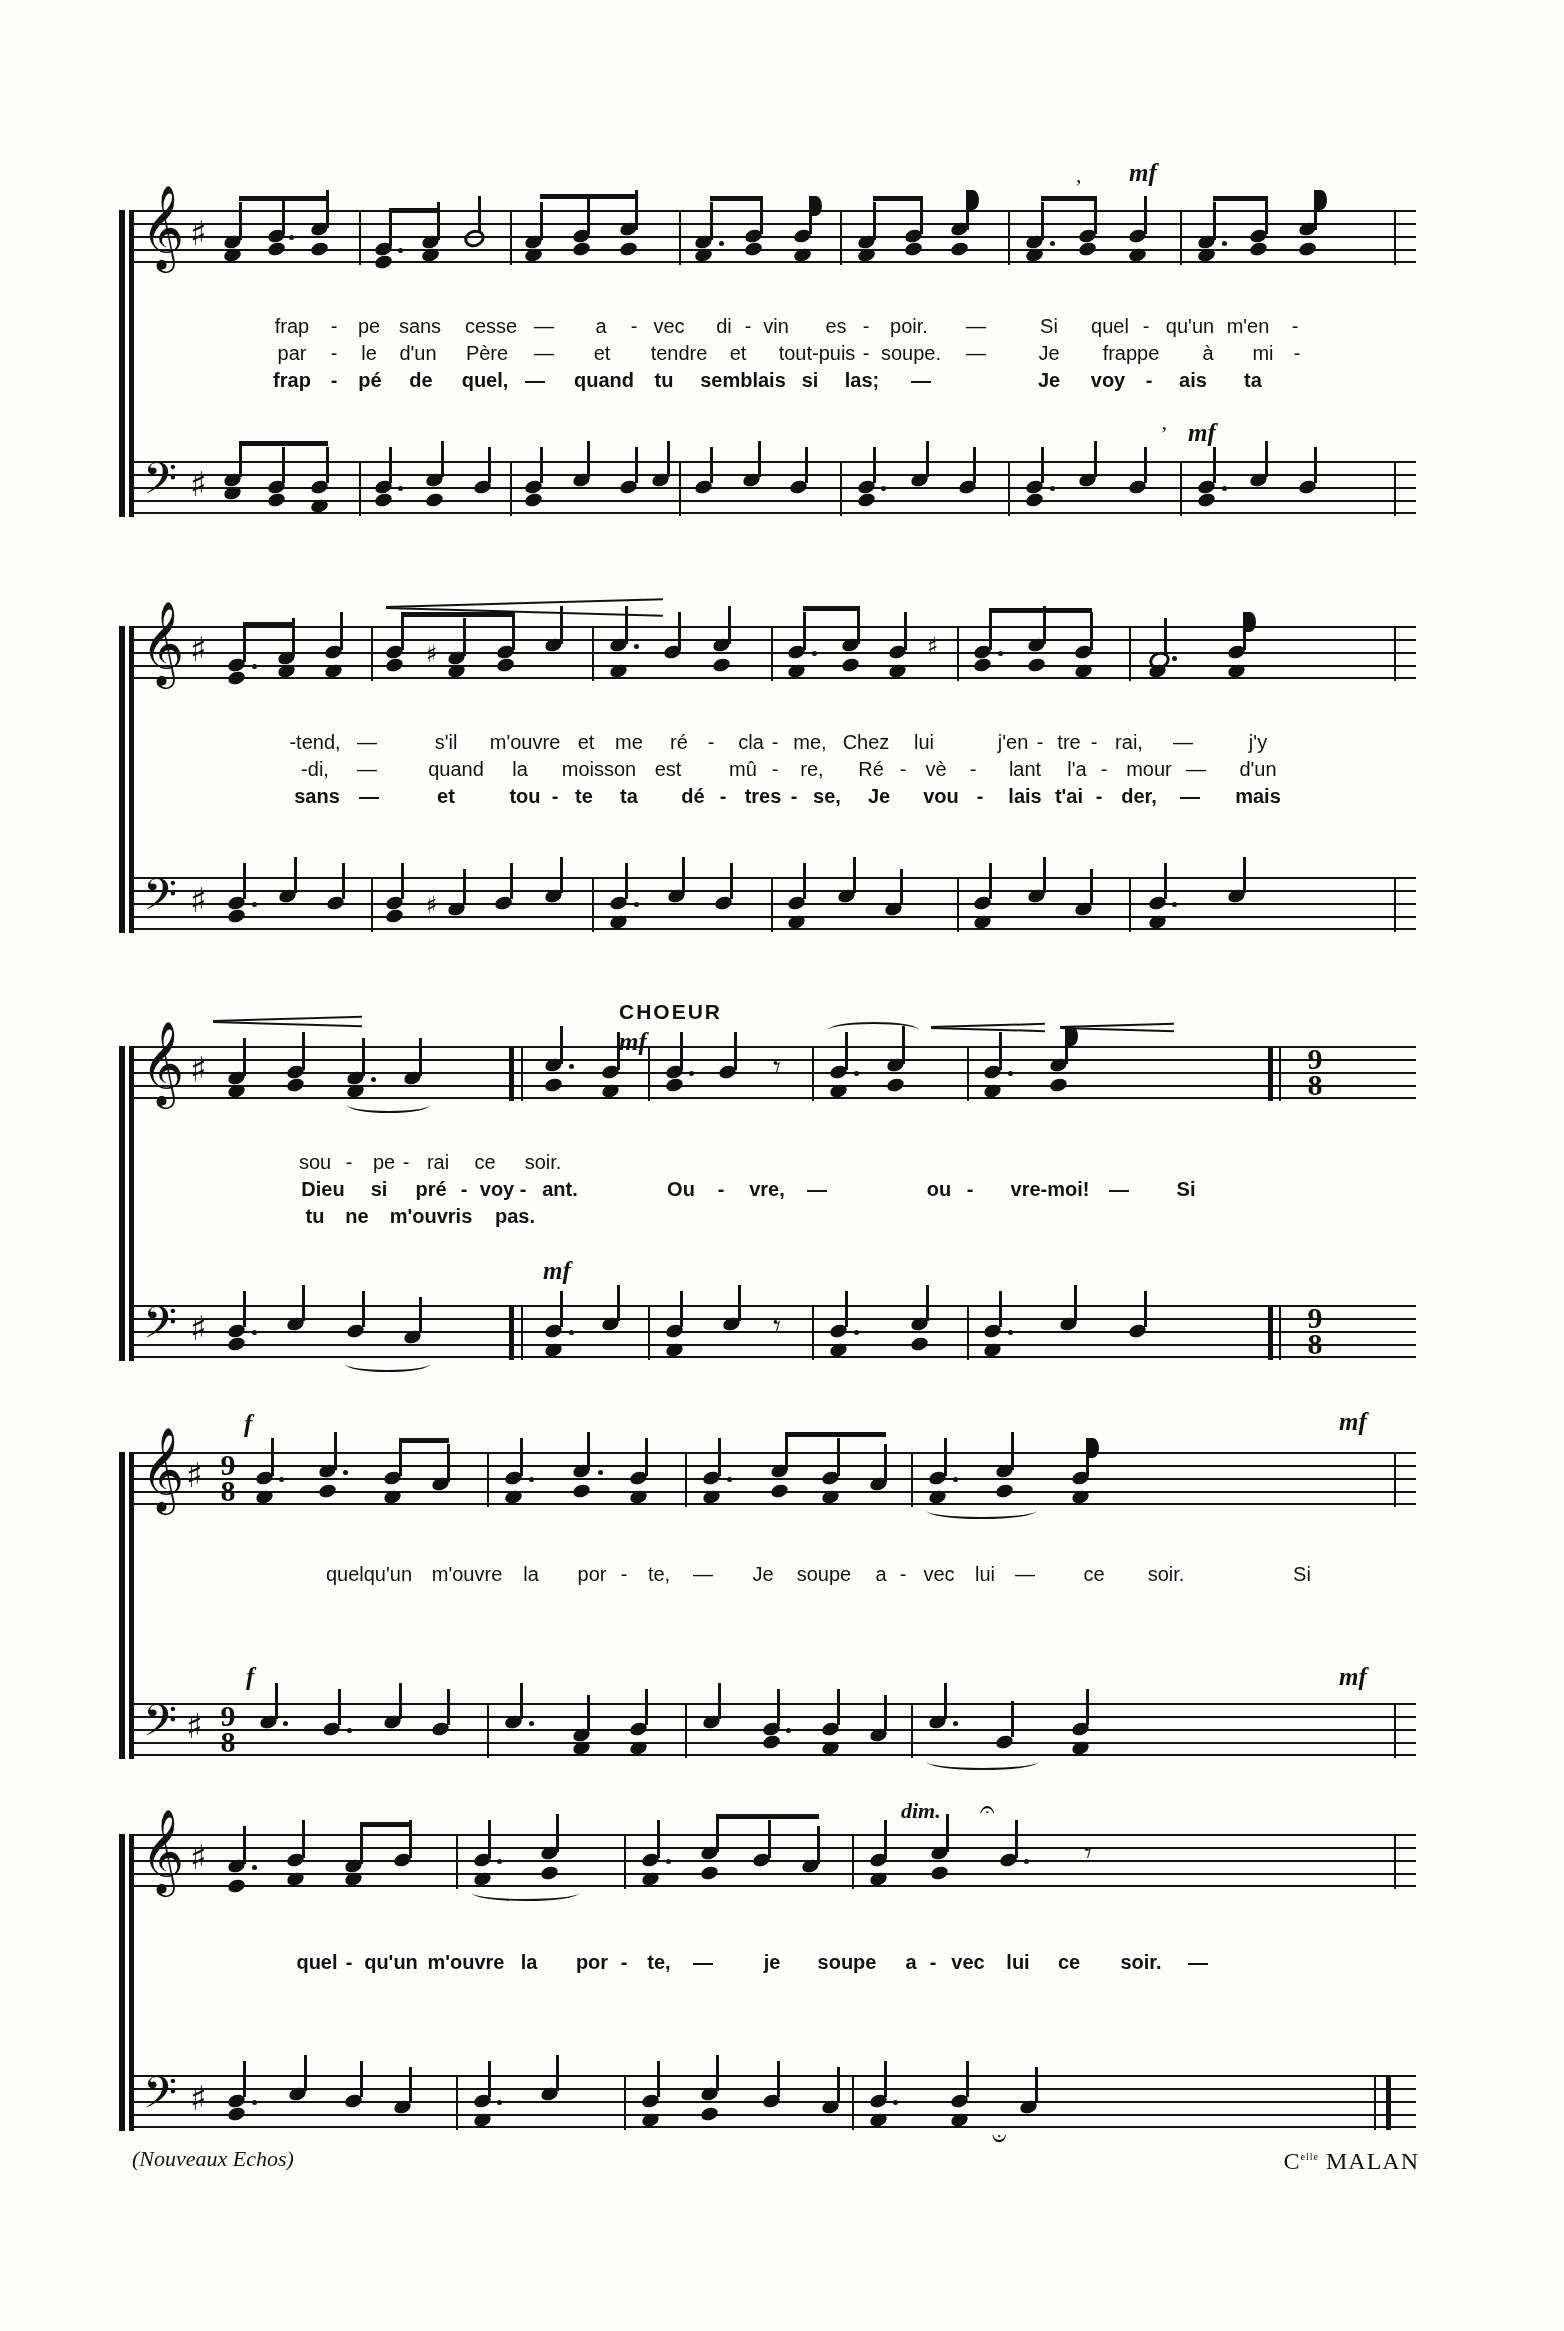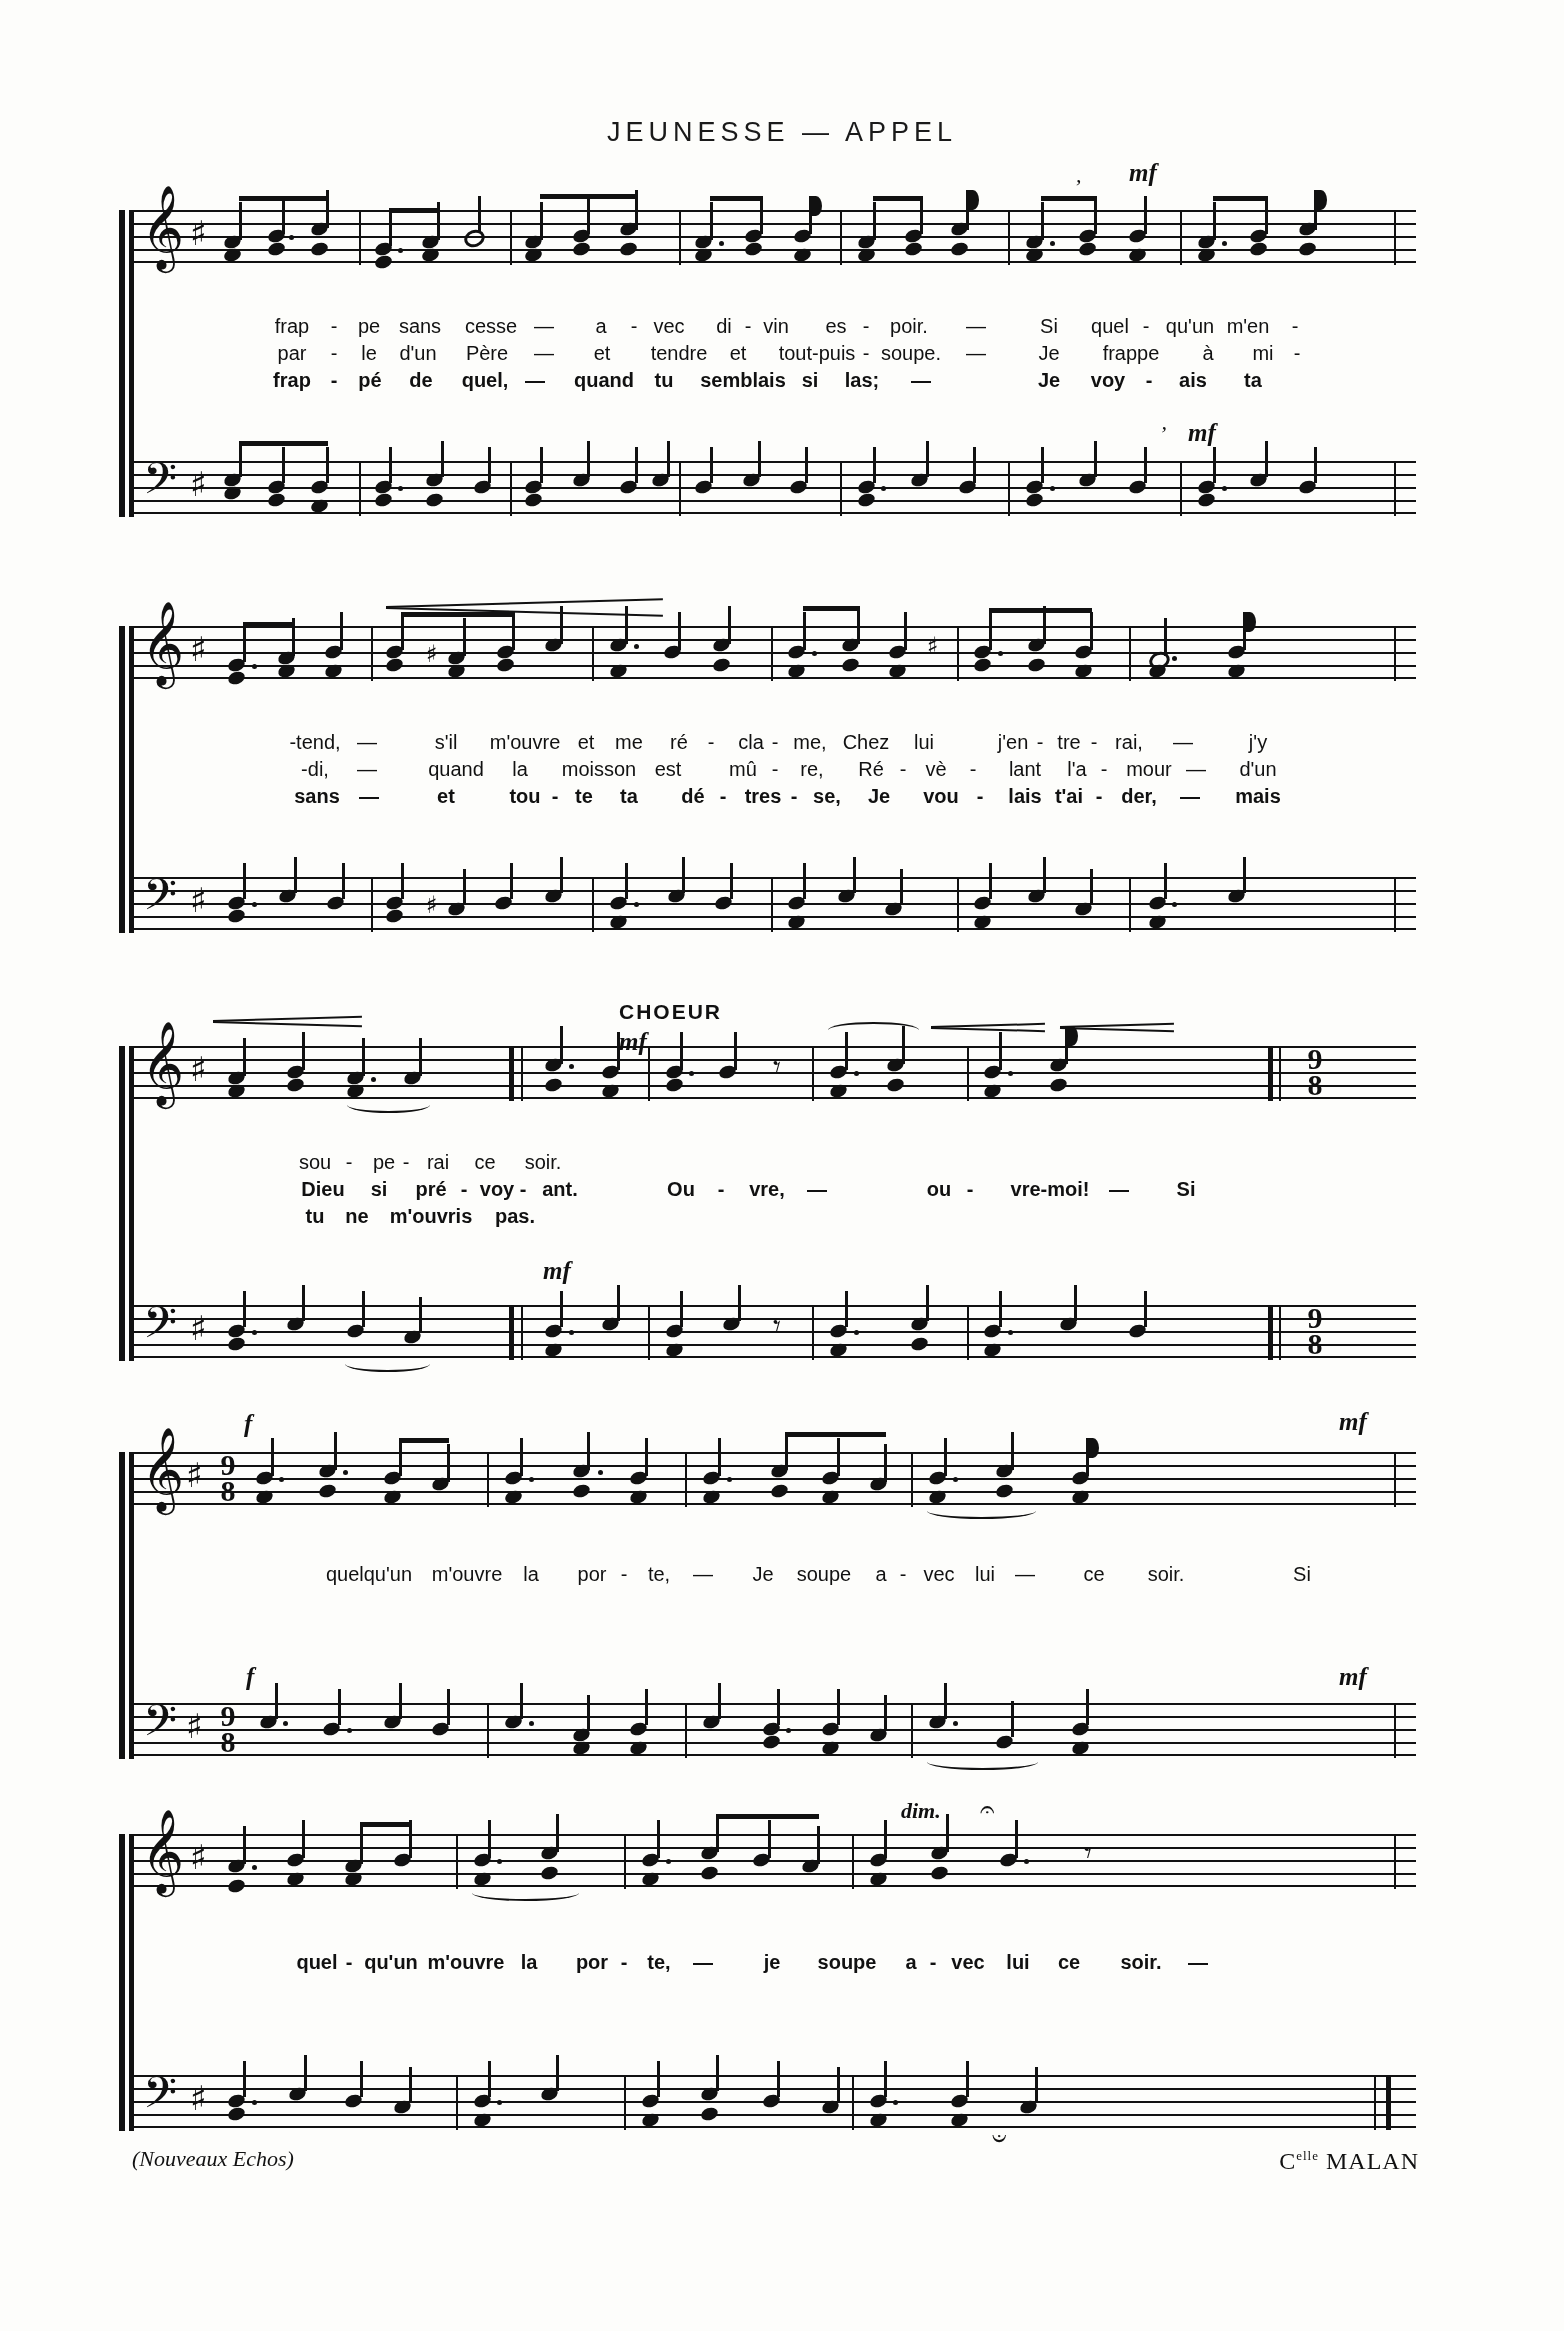--- a/index.html
+++ b/index.html
@@ -247,39 +247,38 @@
   }
   .composer {
     position: absolute;
     right: 145px;
     top: 2148px;
     font-family: "Liberation Serif", serif;
     font-size: 24px;
     letter-spacing: 1px;
     color: #111;
   }
-  .composer sup { font-size: 13px; }
+  .composer sup { font-size: 10px; }
   .pagenum {
     position: absolute;
     left: 0;
     width: 100%;
     top: 2218px;
     text-align: center;
     font-family: "Liberation Serif", serif;
     font-size: 25px;
     letter-spacing: 2px;
     color: #111;
   }
 </style>
 </head>
 <body>
 
 <div class="page">
 
-  <div class="title">JEUNESSE — APPEL</div>
 
   <div class="system" style="top:198px;height:356px;">
 
     <div class="brace-bar" style="left:0;top:12px;height:307px;"></div>
     <div class="barline thick" style="left:10px;top:12px;height:307px;"></div>
 
     <div class="staff" style="position:absolute;left:10px;top:12px;width:1287px;height:55px;">
       <div class="lines">
           <i></i>
           <i></i>

